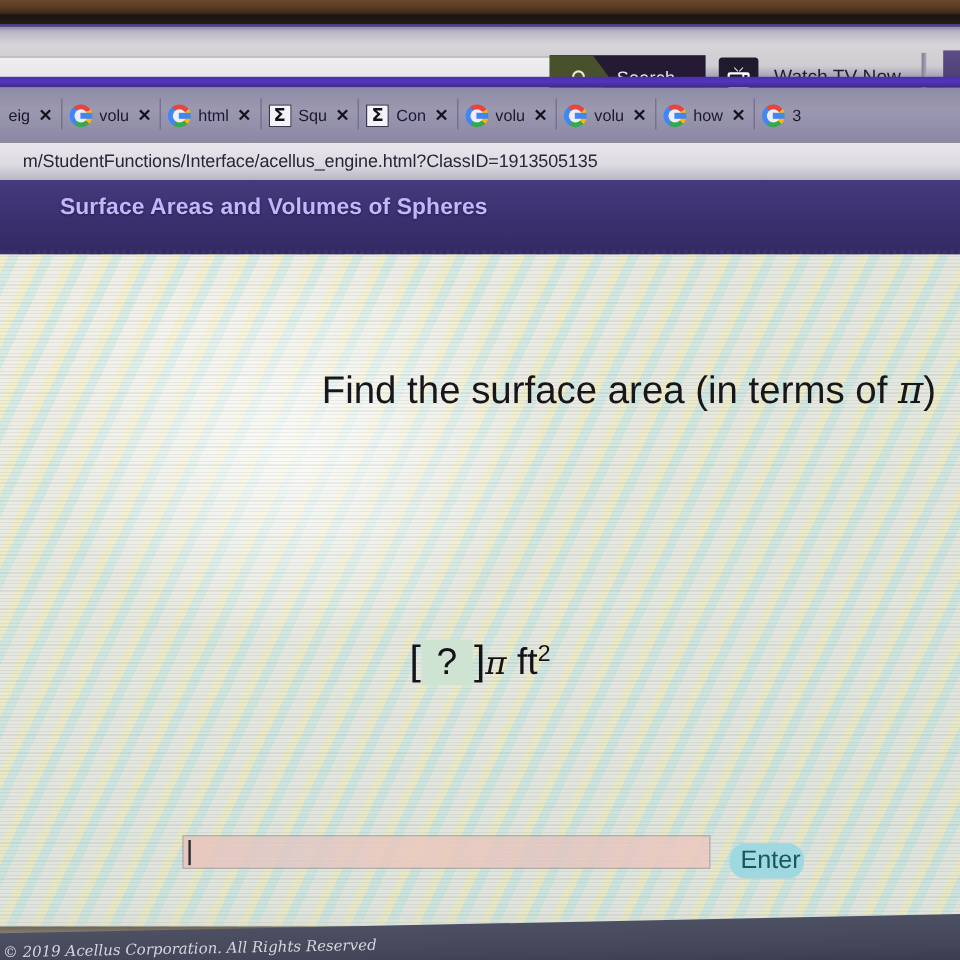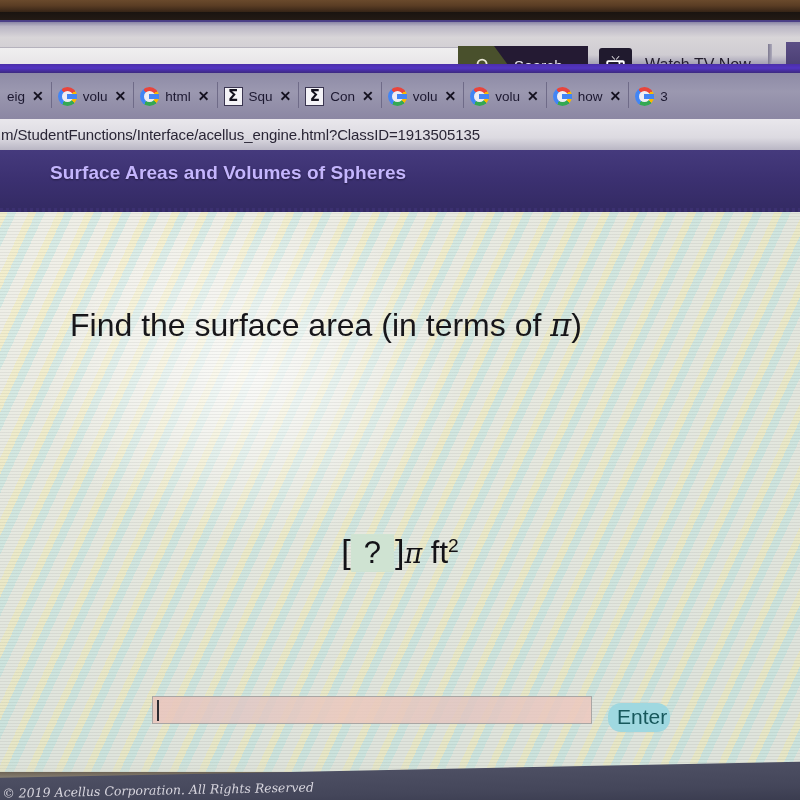--- a/index.html
+++ b/index.html
@@ -123,21 +123,21 @@
   }
 
   
   .urlbar {
     position:absolute; left:0; top:119px; width:800px; height:31px;
     background:linear-gradient(180deg,#e9e7ec 0%,#dcdae1 60%,#b9b6c4 100%);
     display:flex; align-items:center;
   }
   .url-text {
     font-size:15px; color:#2a2636; white-space:nowrap;
-    padding-left:1px; letter-spacing:-.1px;
+    padding-left:19px; letter-spacing:-.1px;
   }
 
   
   .app-header {
     position:absolute; left:0; top:150px; width:800px; height:62px;
     background:linear-gradient(180deg,#453a7d 0%,#3b3070 50%,#332a63 100%);
   }
   .app-title {
     position:absolute; left:50px; top:162px;
     font-size:19px; font-weight:bold; color:#c4b5fd;
@@ -178,24 +178,25 @@
     pointer-events:none;
   }
   .glow {
     position:absolute; left:40px; top:0px; width:420px; height:330px;
     background:radial-gradient(closest-side, rgba(255,255,255,.75), rgba(255,255,255,0));
     pointer-events:none;
   }
 
   
   .question {
-    position:absolute; left:70px; top:92px; width:700px;
+    position:absolute; left:80px; top:92px; width:700px;
     font-size:32px; line-height:1.35; color:#17161a;
     font-family:"Liberation Sans", sans-serif;
     z-index:3;
+    text-align:right;
   }
   .question .pi { font-family:"DejaVu Serif", serif; font-style:italic; }
   .question sup { font-size:.62em; vertical-align:super; }
 
   
   .answer-line {
     position:absolute; left:0; top:320px; width:800px;
     text-align:center; z-index:3;
     font-size:31px; color:#131217;
   }

